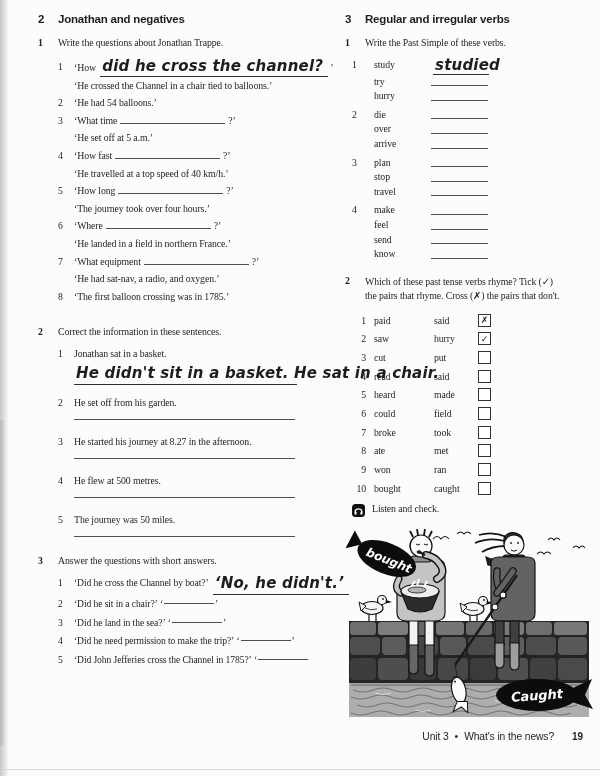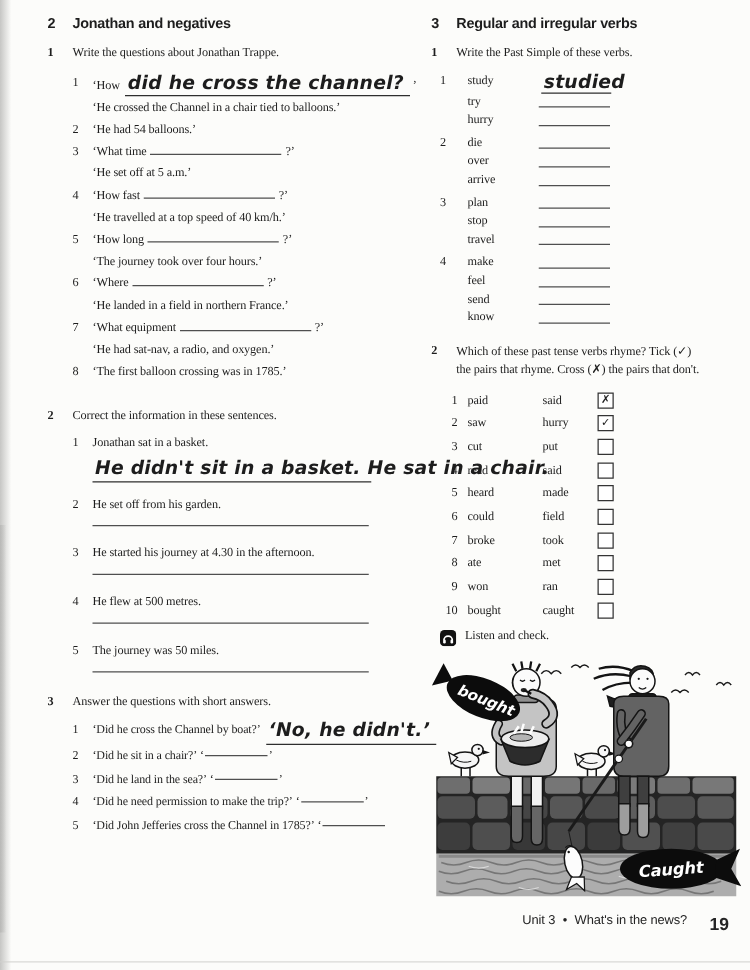--- a/index.html
+++ b/index.html
@@ -55,22 +55,22 @@
   .prow{display:grid;grid-template-columns:22px 60px 44px 16px;margin-left:7px;
         height:18.7px;align-items:center}
   .prow .n{text-align:right;padding-right:8px}
   .cb{width:11px;height:11px;border:1.2px solid #333;background:#fff;display:flex;
       align-items:center;justify-content:center;
       font-family:"DejaVu Sans",sans-serif;font-weight:bold;font-style:italic;font-size:9px}
   .listen{display:flex;align-items:flex-end;gap:7px;margin:3px 0 0 7px;line-height:16px}
   .illu-wrap{margin-top:12px}
 
   .footer{position:absolute;top:731px;right:17px;font-family:"Liberation Sans",sans-serif;
-      font-size:10.3px;letter-spacing:-0.1px;display:flex;align-items:flex-start;gap:6px;color:#242424}
-  .footer .pg{font-weight:bold;font-size:14px;margin-left:12px}
+      font-size:10.3px;letter-spacing:-0.1px;display:flex;align-items:center;gap:6px;color:#242424}
+  .footer .pg{font-weight:bold;font-size:10px;margin-left:12px}
 </style>
 </head>
 <body>
 
 <div class="edge-left"></div>
 <div class="edge-left2"></div>
 <div class="edge-bottom"></div>
 
 <div class="col" id="col-left">
 
@@ -157,21 +157,21 @@
     <div class="it">
       <span class="n s">2</span>
       <div>
         <div class="s">He set off from his garden.</div>
         <div class="rule"></div>
       </div>
     </div>
     <div class="it">
       <span class="n s">3</span>
       <div>
-        <div class="s">He started his journey at 4.30 in the afternoon.</div>
+        <div class="s">He started his journey at 8.27 in the afternoon.</div>
         <div class="rule"></div>
       </div>
     </div>
     <div class="it">
       <span class="n s">4</span>
       <div>
         <div class="s">He flew at 500 metres.</div>
         <div class="rule"></div>
       </div>
     </div>

